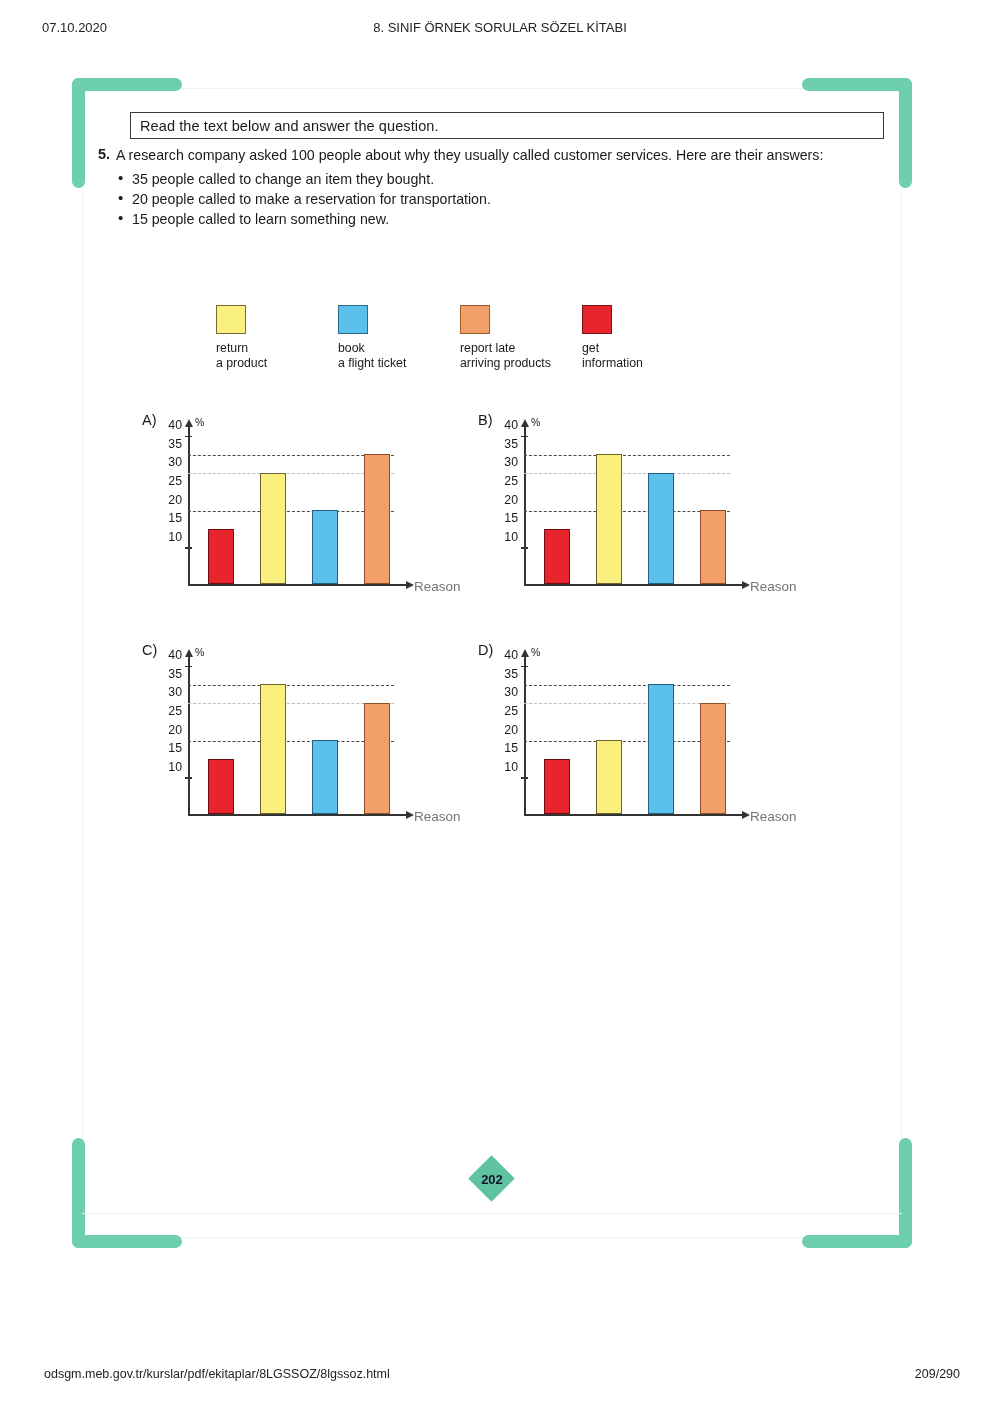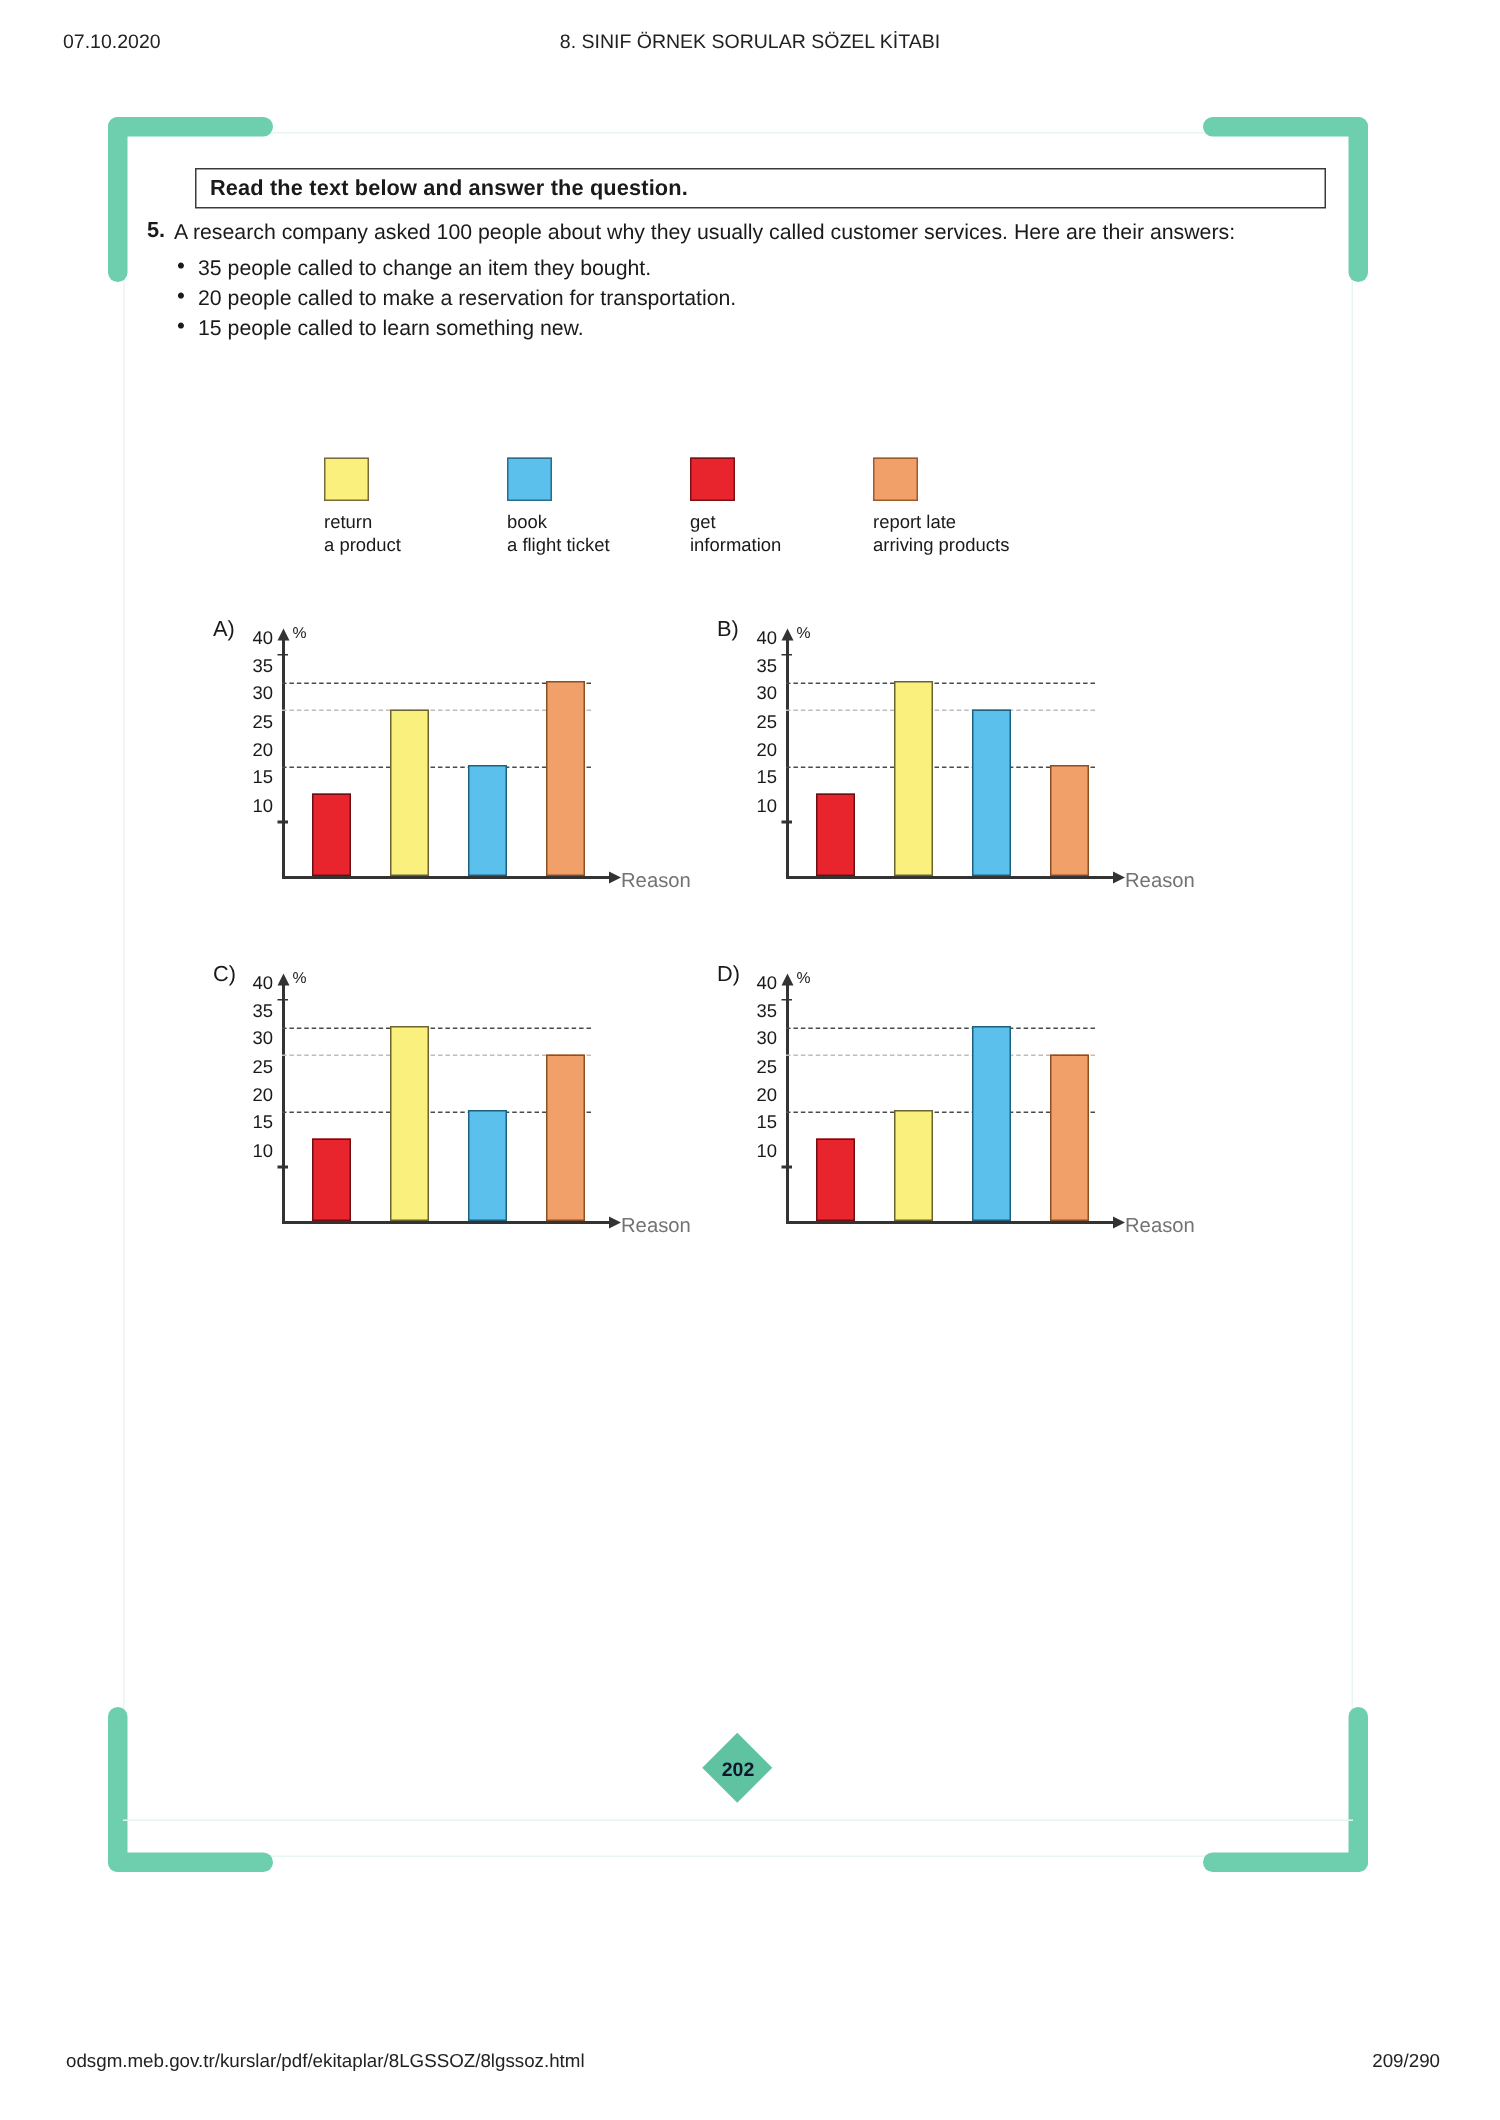--- a/index.html
+++ b/index.html
@@ -78,21 +78,21 @@
   .instruction-box {
     position: absolute;
     left: 58px; top: 34px;
     width: 754px; height: 27px;
     border: 1.6px solid #3b3b3b;
     background: #fff;
     display: flex; align-items: center;
   }
   .instruction-box span {
     padding-left: 9px;
-    font-size: 14.5px; font-weight: bold;
+    font-size: 14.5px; font-weight: normal;
     letter-spacing: 0.1px;
   }
 
   
   .q-number {
     position: absolute; left: 26px; top: 68px;
     font-size: 14.5px; font-weight: bold;
   }
   .q-body {
     position: absolute; left: 44px; top: 68px; width: 760px;
@@ -294,31 +294,31 @@
       </div>
     </div>
     <div class="legend-item">
       <div class="legend-swatch blue" style="background: rgb(91, 192, 235);"></div>
       <div class="legend-label">
         <div>book</div>
         <div>a flight ticket</div>
       </div>
     </div>
     <div class="legend-item">
+      <div class="legend-swatch orange" style="background: rgb(242, 160, 106);"></div>
+      <div class="legend-label">
+        <div>report late</div>
+        <div>arriving products</div>
+      </div>
+    </div>
+    <div class="legend-item">
       <div class="legend-swatch red" style="background: rgb(232, 37, 44);"></div>
       <div class="legend-label">
         <div>get</div>
         <div>information</div>
-      </div>
-    </div>
-    <div class="legend-item">
-      <div class="legend-swatch orange" style="background: rgb(242, 160, 106);"></div>
-      <div class="legend-label">
-        <div>report late</div>
-        <div>arriving products</div>
       </div>
     </div>
   </div>
 
   <div class="charts">
     <div class="chart-row">
       <div class="chart col-left">
           <div class="chart-letter">A)</div>
           <div class="plot">
             <div class="axis-y"></div>

